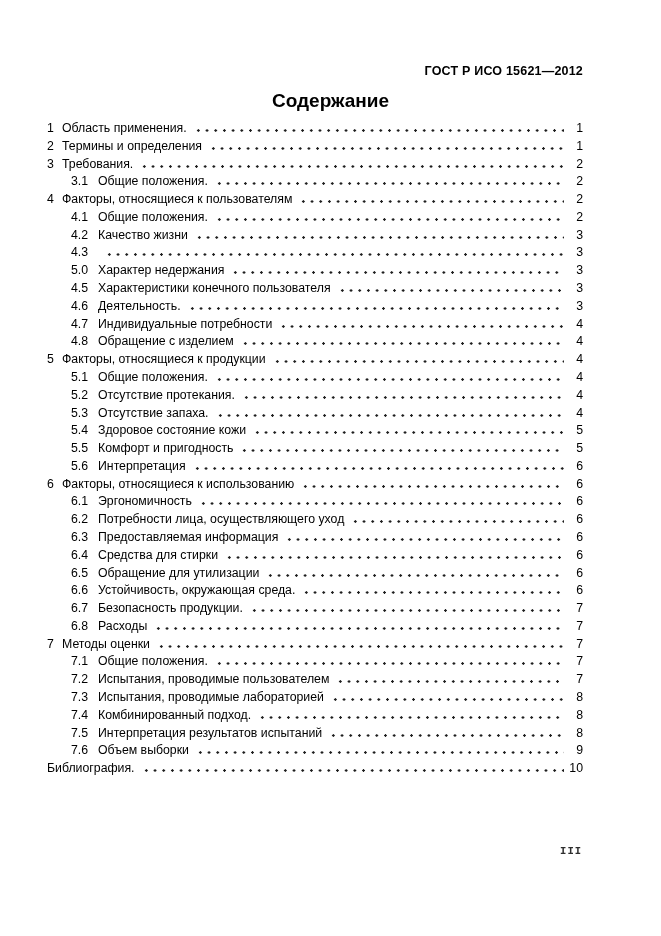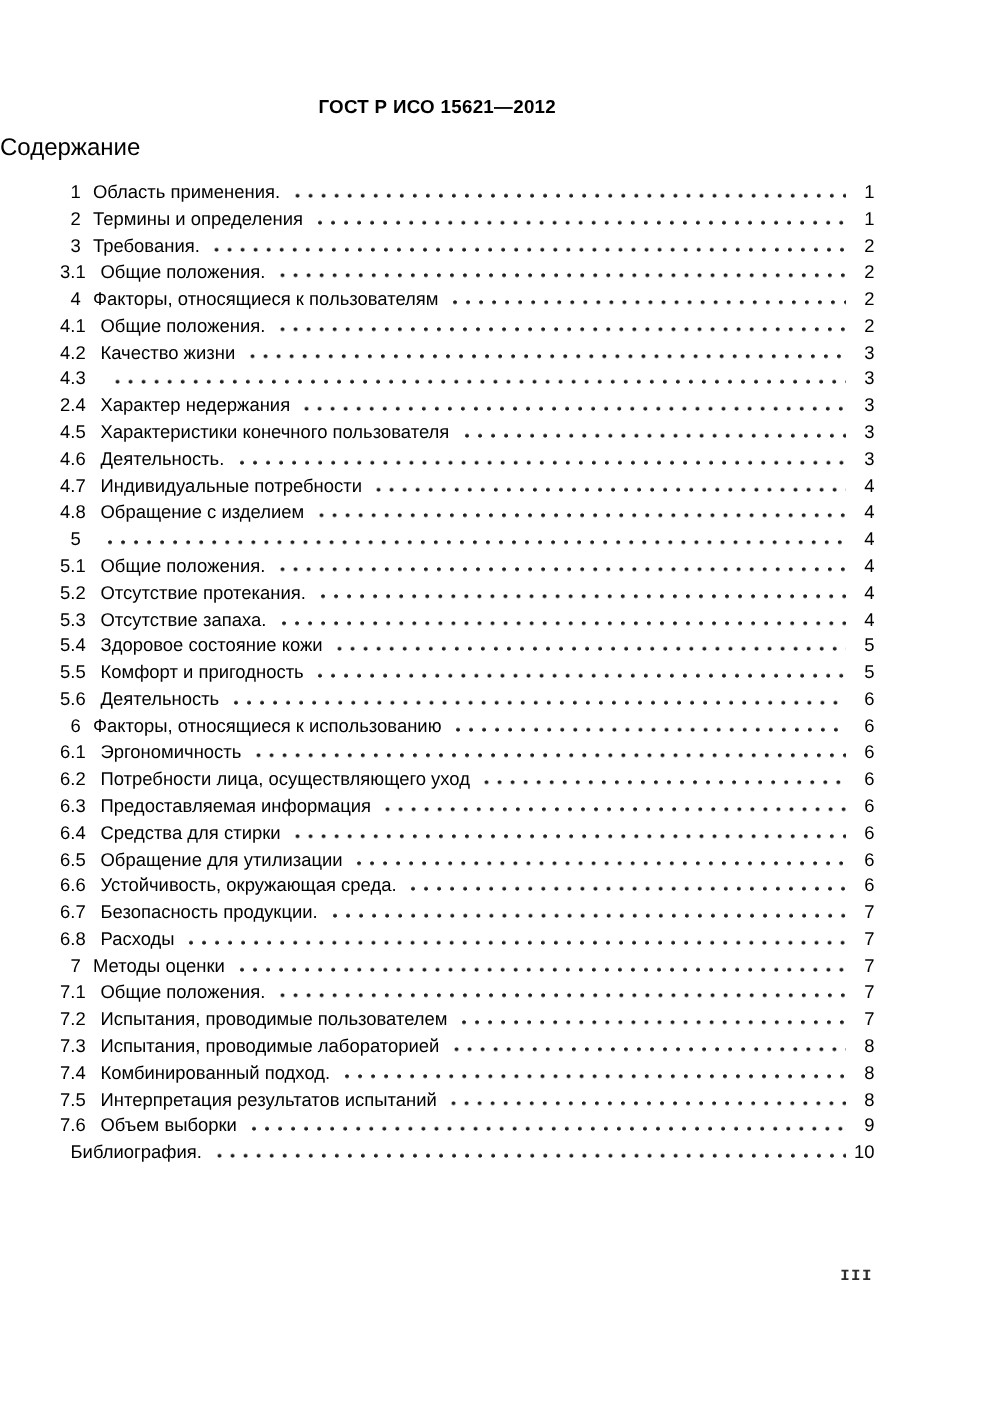--- a/index.html
+++ b/index.html
@@ -7,47 +7,47 @@
     width: 661px; height: 936px;
     background: #ffffff;
     font-family: "Liberation Sans", sans-serif;
     color: #000;
     position: relative;
     overflow: hidden;
   }
   .doc-header {
     position: absolute;
     top: 64px; left: 0; right: 78px;
-    text-align: center;
+    text-align: right;
     font-size: 12.5px;
     font-weight: bold;
     letter-spacing: 0.2px;
   }
   .doc-title {
     position: absolute;
     top: 90px; left: 0; width: 100%;
-    text-align: left;
-    font-size: 16px;
-    font-weight: normal;
+    text-align: center;
+    font-size: 19px;
+    font-weight: bold;
   }
   .toc {
     position: absolute;
     top: 120px; left: 0; right: 0;
   }
   .toc-row {
     display: flex;
     align-items: baseline;
     line-height: 17.78px;
     font-size: 12.3px;
     padding-right: 78px;
     white-space: nowrap;
   }
   .toc-row .num { flex: 0 0 auto; }
   .toc-row.lvl1 .num { margin-left: 47px; width: 15px; }
-  .toc-row.lvl2 .num { margin-left: 40px; width: 27px; }
+  .toc-row.lvl2 .num { margin-left: 71px; width: 27px; }
   .toc-row.lvl0 .num { margin-left: 47px; width: 0; }
   .toc-row .label { flex: 0 0 auto; }
   .toc-row .dots {
     flex: 1 1 auto;
     min-width: 10px;
     height: 9px;
     margin: 0 3px 0 5px;
     background-image: radial-gradient(circle, #1e1e1e 1.05px, rgba(0,0,0,0) 1.45px);
     background-size: 8.7px 3px;
     background-repeat: repeat-x;
@@ -117,21 +117,21 @@
     <span class="label">Качество жизни</span>
     <span class="dots"></span>
     <span class="pg">3</span>
   </div>
     <div class="toc-row lvl2">
     <span class="num">4.3</span>
     <span class="dots"></span>
     <span class="pg">3</span>
   </div>
     <div class="toc-row lvl2">
-    <span class="num">2.4</span>
+    <span class="num">5.0</span>
     <span class="label">Характер недержания</span>
     <span class="dots"></span>
     <span class="pg">3</span>
   </div>
     <div class="toc-row lvl2">
     <span class="num">4.5</span>
     <span class="label">Характеристики конечного пользователя</span>
     <span class="dots"></span>
     <span class="pg">3</span>
   </div>
@@ -148,20 +148,21 @@
     <span class="pg">4</span>
   </div>
     <div class="toc-row lvl2">
     <span class="num">4.8</span>
     <span class="label">Обращение с изделием</span>
     <span class="dots"></span>
     <span class="pg">4</span>
   </div>
     <div class="toc-row lvl1">
     <span class="num">5</span>
+    <span class="label">Факторы, относящиеся к продукции</span>
     <span class="dots"></span>
     <span class="pg">4</span>
   </div>
     <div class="toc-row lvl2">
     <span class="num">5.1</span>
     <span class="label">Общие положения.</span>
     <span class="dots"></span>
     <span class="pg">4</span>
   </div>
     <div class="toc-row lvl2">
@@ -183,21 +184,21 @@
     <span class="pg">5</span>
   </div>
     <div class="toc-row lvl2">
     <span class="num">5.5</span>
     <span class="label">Комфорт и пригодность</span>
     <span class="dots"></span>
     <span class="pg">5</span>
   </div>
     <div class="toc-row lvl2">
     <span class="num">5.6</span>
-    <span class="label">Деятельность</span>
+    <span class="label">Интерпретация</span>
     <span class="dots"></span>
     <span class="pg">6</span>
   </div>
     <div class="toc-row lvl1">
     <span class="num">6</span>
     <span class="label">Факторы, относящиеся к использованию</span>
     <span class="dots"></span>
     <span class="pg">6</span>
   </div>
     <div class="toc-row lvl2">

